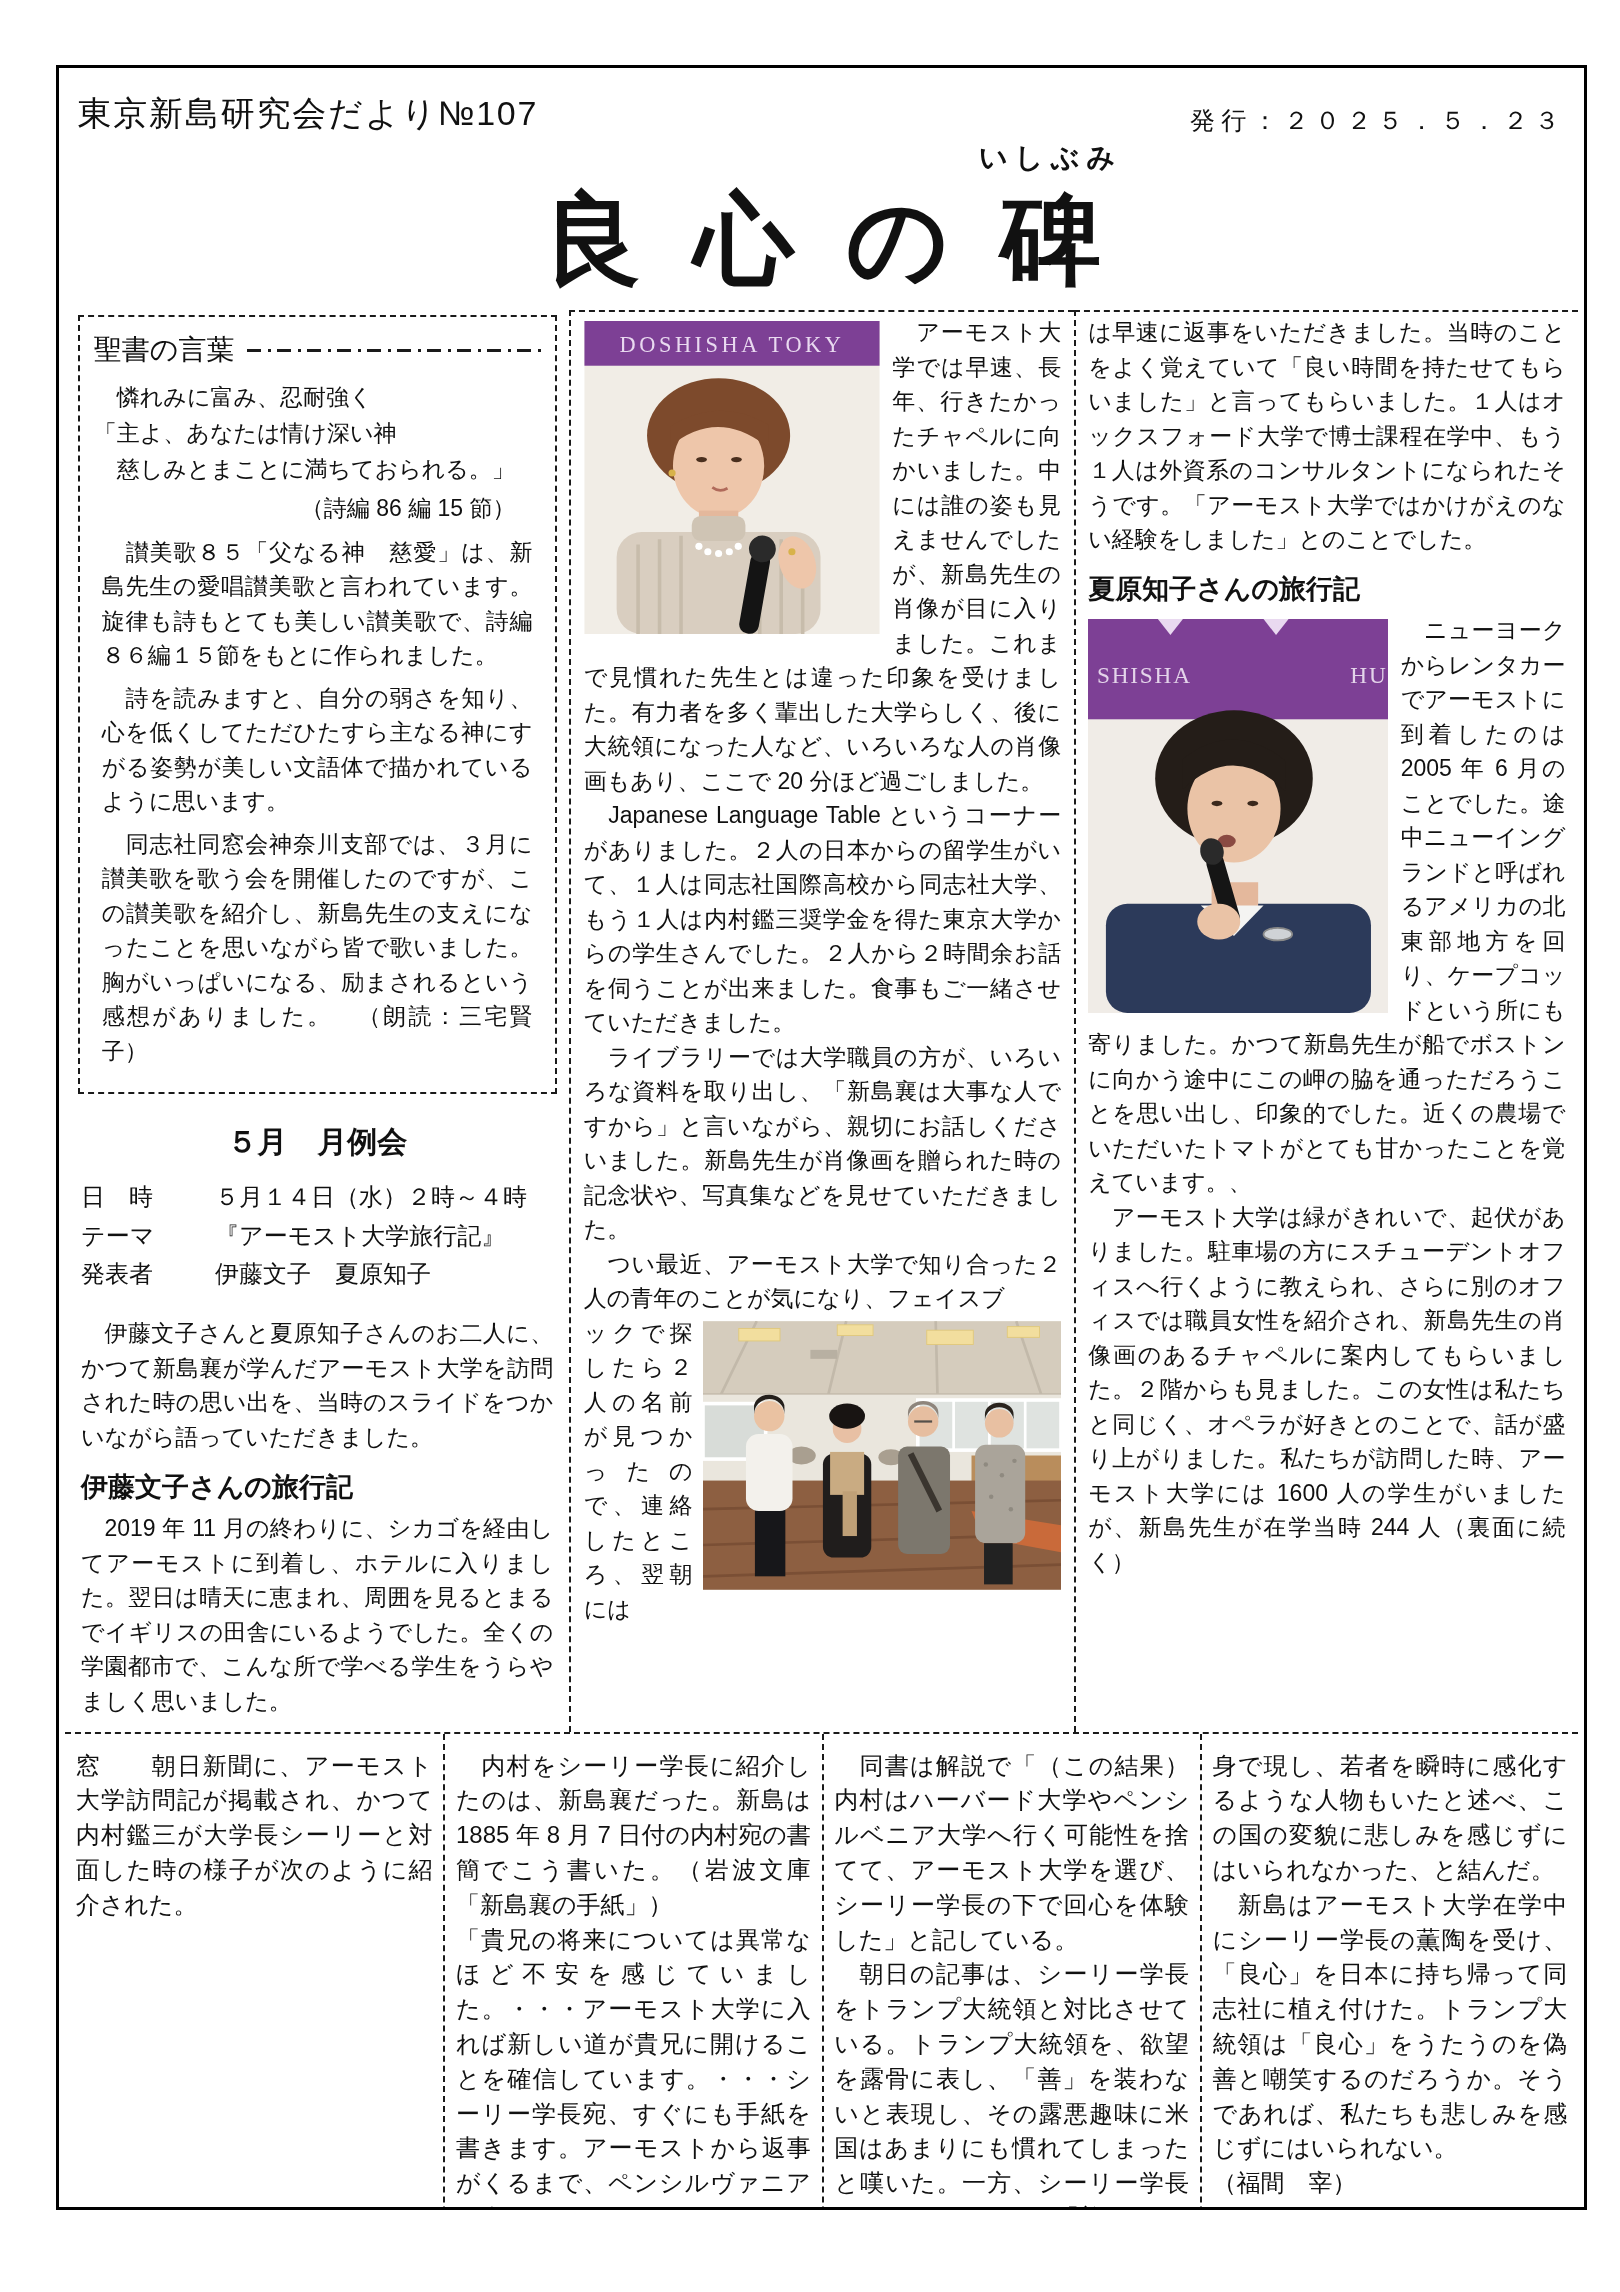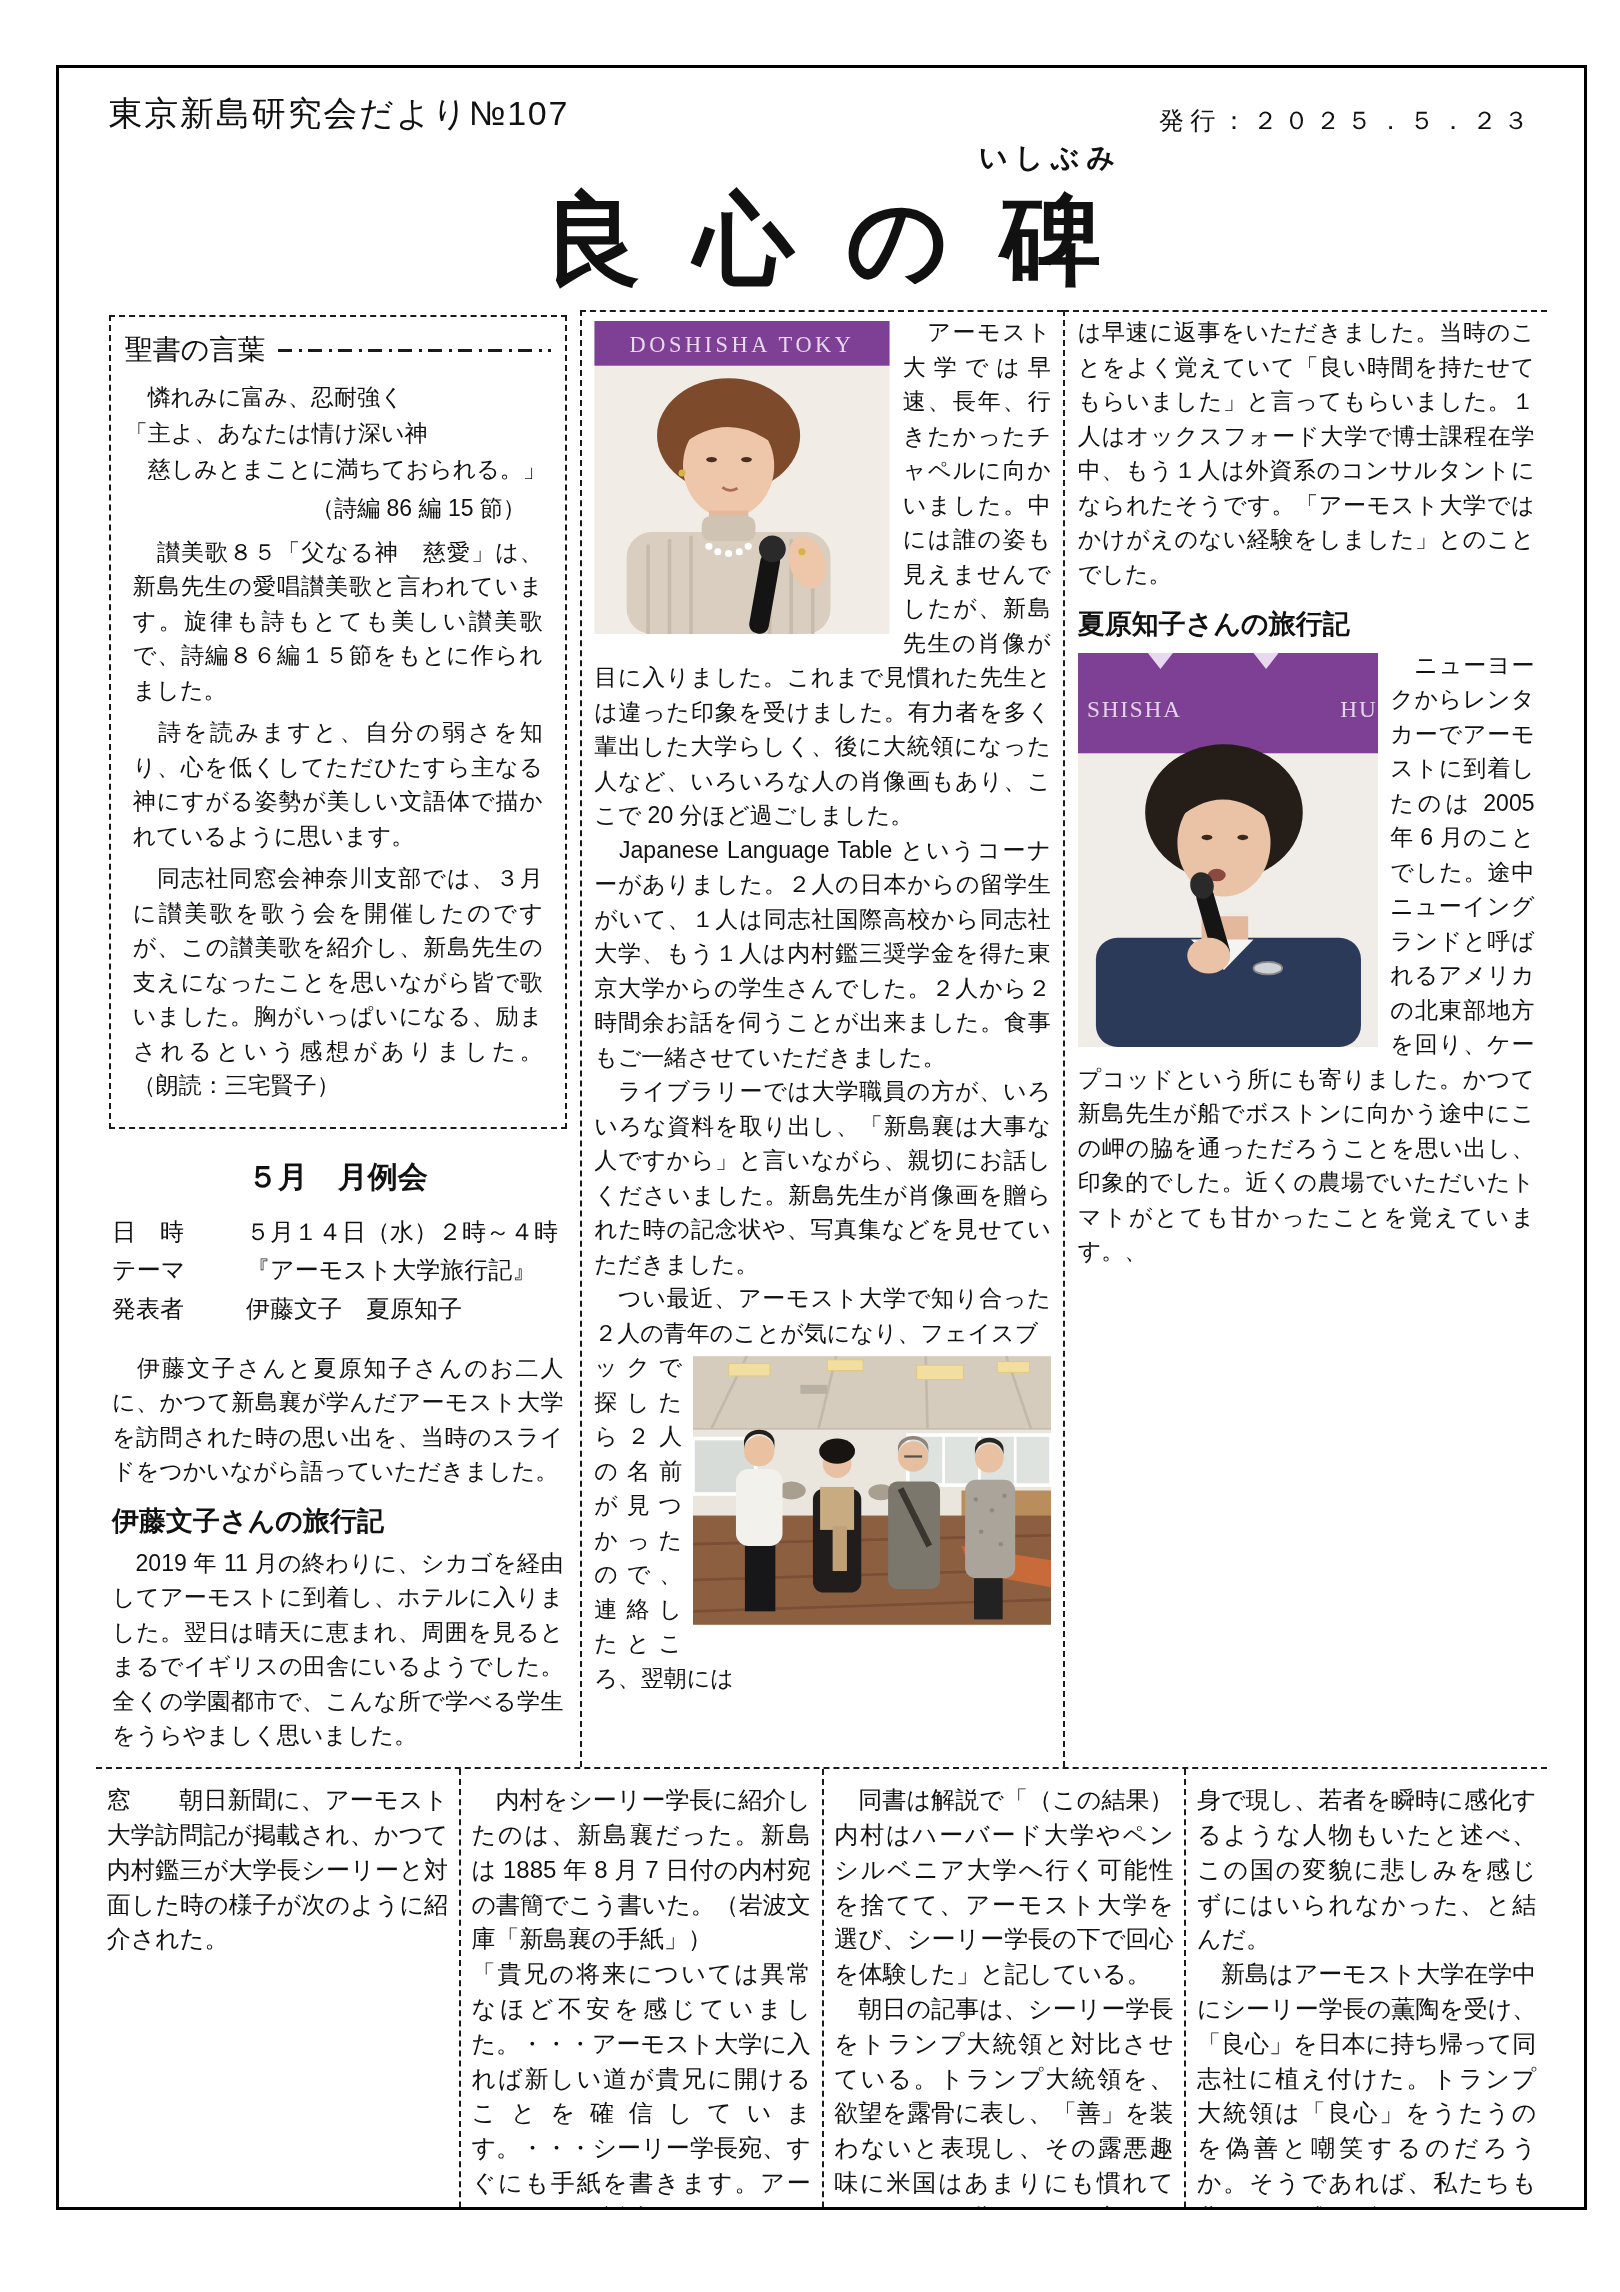--- a/index.html
+++ b/index.html
@@ -3,21 +3,21 @@
 <meta charset="utf-8">
 <style>
   html,body{margin:0;padding:0;}
   body{
     width:1620px;height:2293px;background:#ffffff;overflow:hidden;
     font-family:"Liberation Sans","DejaVu Sans",sans-serif;color:#111;
     -webkit-font-smoothing:antialiased;
   }
   .frame{
     position:absolute;left:56px;top:65px;width:1531px;height:2145px;
-    border:3.6px solid #000;box-sizing:border-box;padding:0 37px;overflow:hidden;background:#fff;
+    border:3.6px solid #000;box-sizing:border-box;padding:0 6px;overflow:hidden;background:#fff;
   }
   
   .masthead{display:flex;justify-content:space-between;align-items:flex-end;margin-top:23px;padding:0 12.5px;}
   .nl-title{font-size:34px;letter-spacing:1.8px;}
   .issue{font-size:25px;letter-spacing:6.3px;}
   
   .big-title{
     text-align:center;font-weight:900;font-size:100px;line-height:1.1;
     padding-top:43px;margin:3.6px 0 16px 0;letter-spacing:0;
   }
@@ -225,20 +225,21 @@
         <rect x="138" y="294" width="52" height="30" fill="#e4b89c"></rect>
         <polygon points="126,320 163,354 196,320" fill="#f4f4f2"></polygon>
         <ellipse cx="212" cy="352" rx="16" ry="7" fill="#cfd2d6" stroke="#888888" stroke-width="2"></ellipse>
         <g transform="rotate(-16 150 300)">
           <rect x="140" y="262" width="20" height="82" rx="9" fill="#151515"></rect>
           <ellipse cx="150" cy="258" rx="13" ry="15" fill="#2a2a2a"></ellipse>
         </g>
         <ellipse cx="146" cy="338" rx="24" ry="20" fill="#eac3a6"></ellipse>
       </svg>
       <p>　ニューヨークからレンタカーでアーモストに到着したのは 2005 年 6 月のことでした。途中ニューイングランドと呼ばれるアメリカの北東部地方を回り、ケープコッドという所にも寄りました。かつて新島先生が船でボストンに向かう途中にこの岬の脇を通っただろうことを思い出し、印象的でした。近くの農場でいただいたトマトがとても甘かったことを覚えています。、</p>
+      <p class="clear">　アーモスト大学は緑がきれいで、起伏がありました。駐車場の方にスチューデントオフィスへ行くように教えられ、さらに別のオフィスでは職員女性を紹介され、新島先生の肖像画のあるチャペルに案内してもらいました。２階からも見ました。この女性は私たちと同じく、オペラが好きとのことで、話が盛り上がりました。私たちが訪問した時、アーモスト大学には 1600 人の学生がいましたが、新島先生が在学当時 244 人（裏面に続く）</p>
     </div>
   </div>
 
   <div class="bottom-grid">
     <div class="bcol">
       <p>窓　　朝日新聞に、アーモスト大学訪問記が掲載され、かつて内村鑑三が大学長シーリーと対面した時の様子が次のように紹介された。</p>
     </div>
     <div class="bcol">
       <p>　内村をシーリー学長に紹介したのは、新島襄だった。新島は 1885 年 8 月 7 日付の内村宛の書簡でこう書いた。（岩波文庫「新島襄の手紙」）</p>
       <p>「貴兄の将来については異常なほど不安を感じていました。・・・アーモスト大学に入れば新しい道が貴兄に開けることを確信しています。・・・シーリー学長宛、すぐにも手紙を書きます。アーモストから返事がくるまで、ペンシルヴァニアに帰ろうとしてはなりません。」</p>

